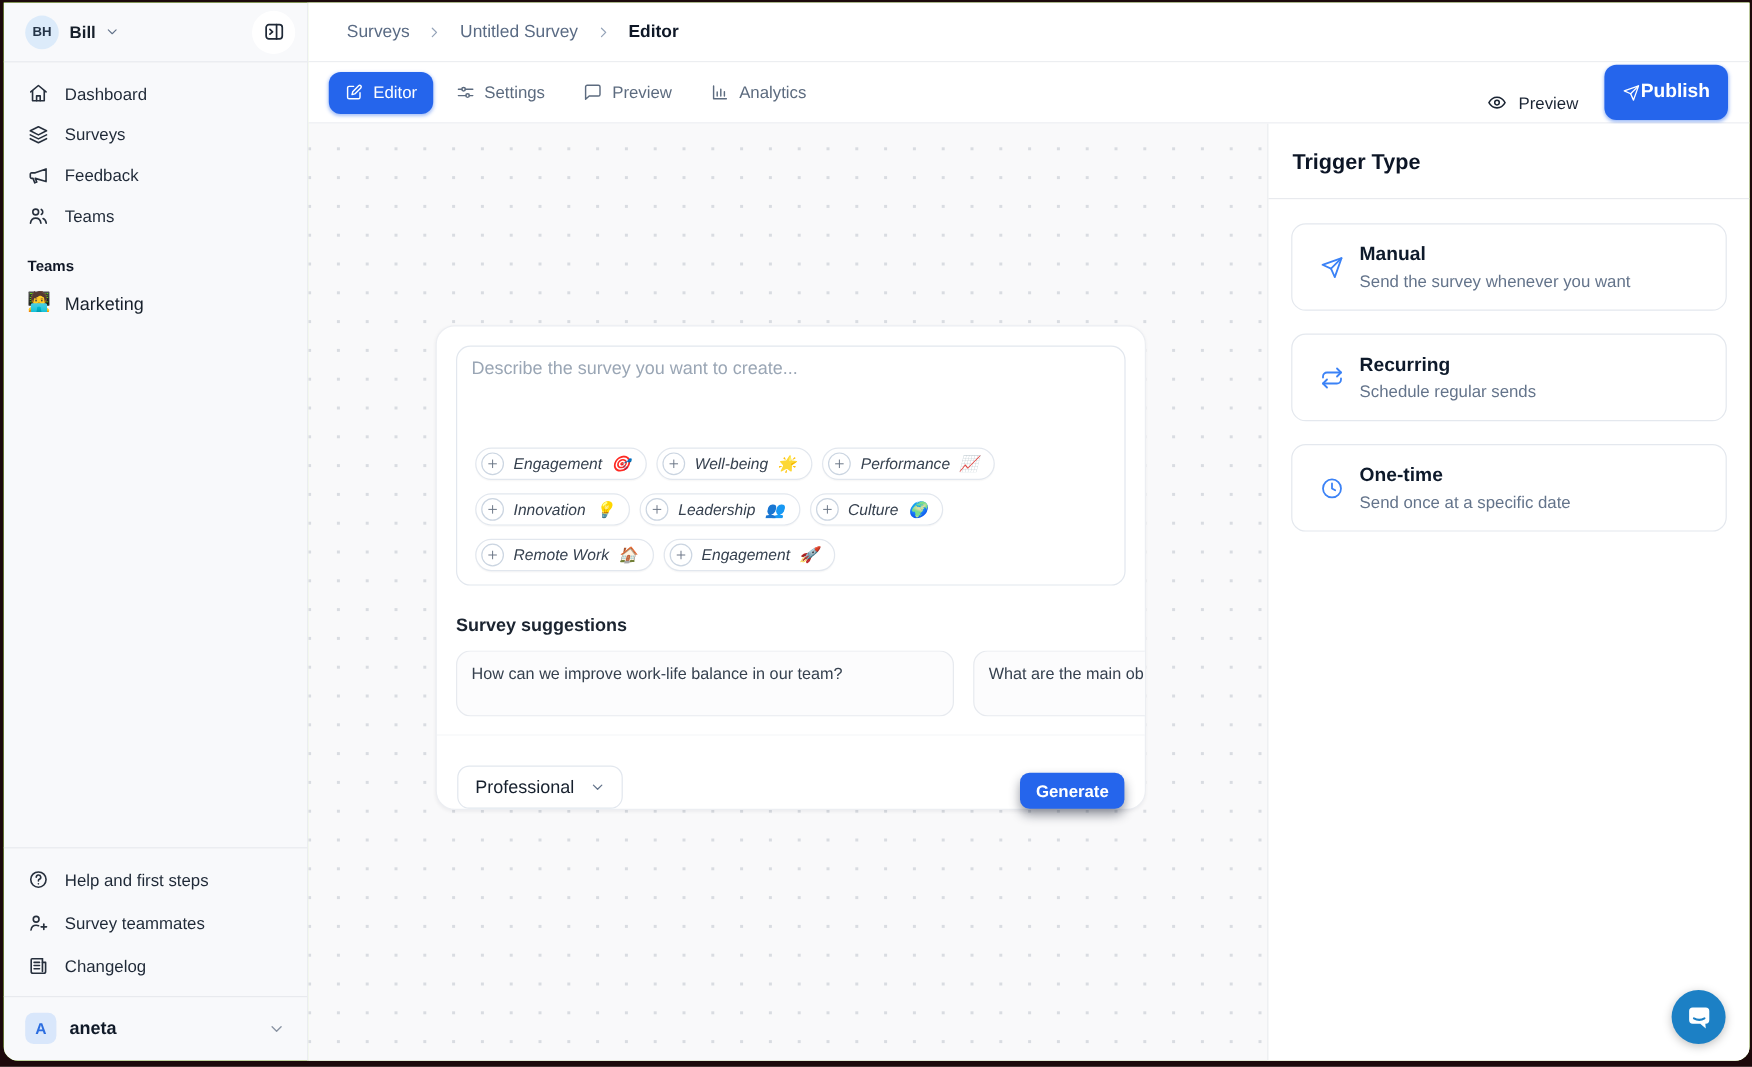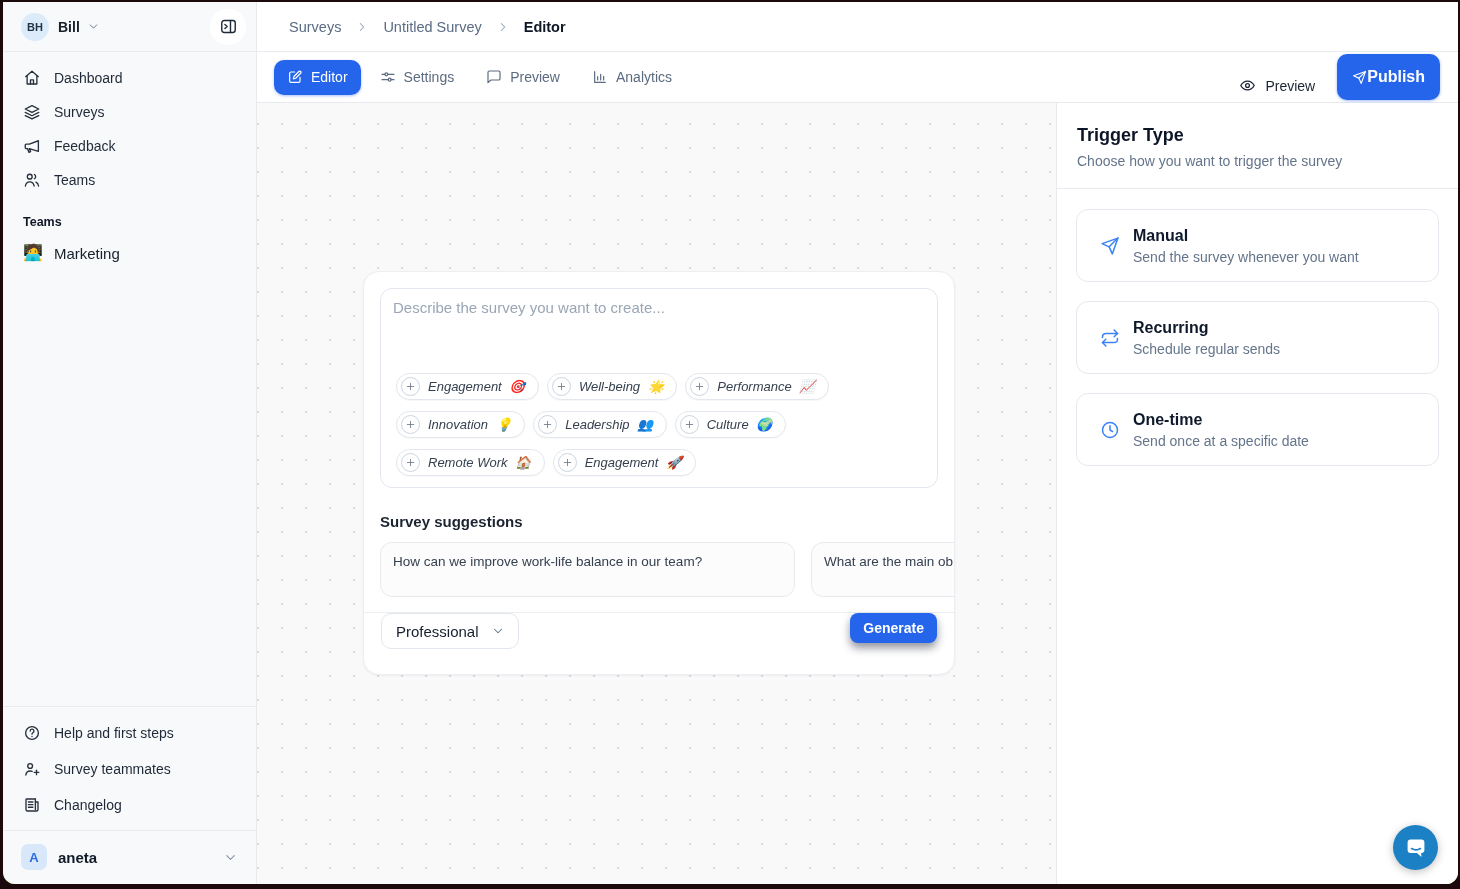--- a/index.html
+++ b/index.html
@@ -170,21 +170,21 @@
     margin-left:16px; overflow:hidden;
     display:flex; gap:16px;
   }
   .sug-card {
     flex:0 0 415px; height:55px;
     border:1px solid #e7eaef; border-radius:12px; background:#fcfcfd;
     padding:11px 12px; font-size:13.5px; color:#36414f; cursor:pointer;
   }
   .gen-footer {
     margin-top:15px; border-top:1px solid #eceef2;
-    height:62px; display:flex; align-items:flex-start;
+    height:62px; display:flex; align-items:flex-end;
     padding:0 17px; border-radius:0 0 16px 16px;
   }
   .tone-select {
     display:flex; align-items:center; gap:12px;
     height:36px; padding:0 13px 0 14px; border-radius:10px;
     border:1px solid #e2e7ee; background:#fff;
     font-size:15px; font-weight:500; color:#16202e; cursor:pointer;
   }
   .tone-select .chev { color:#64748b; }
   .generate-btn {
@@ -523,21 +523,20 @@
               </span>
             </div>
             <button class="generate-btn">Generate</button>
           </div>
         </div>
       </div>
 
       <div class="panel">
         <div class="panel-head">
           <div class="panel-title">Trigger Type</div>
-          <div class="panel-sub">Choose how you want to trigger the survey</div>
         </div>
         <div class="panel-body">
           <div class="trigger-card">
             <span class="trigger-icon">
               <svg class="ic" width="20" height="20" viewBox="0 0 24 24" stroke-width="2">
                   <path d="M21.5 2.5 11 13"></path>
                   <path d="M21.5 2.5 14.8 21.5l-3.8-8.5-8.5-3.8 19-6.7z"></path>
                 </svg>
             </span>
             <div>

